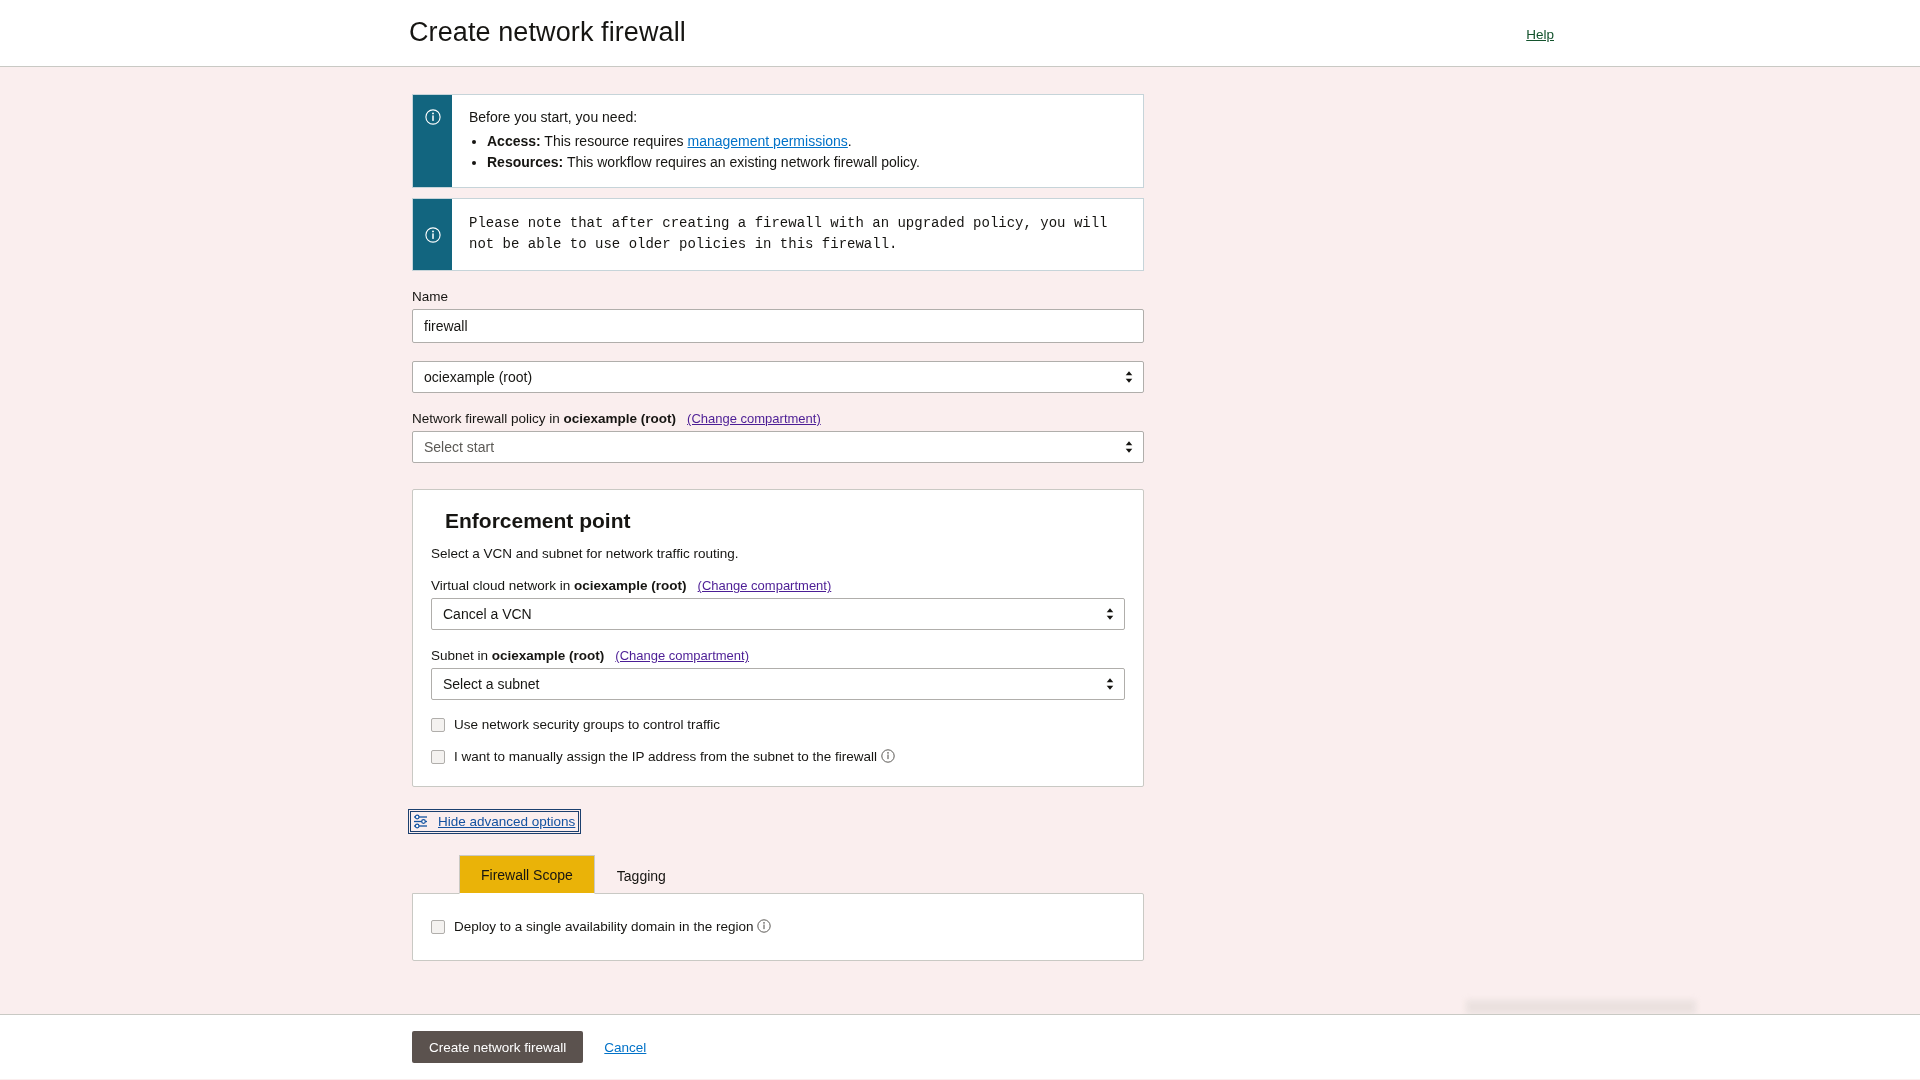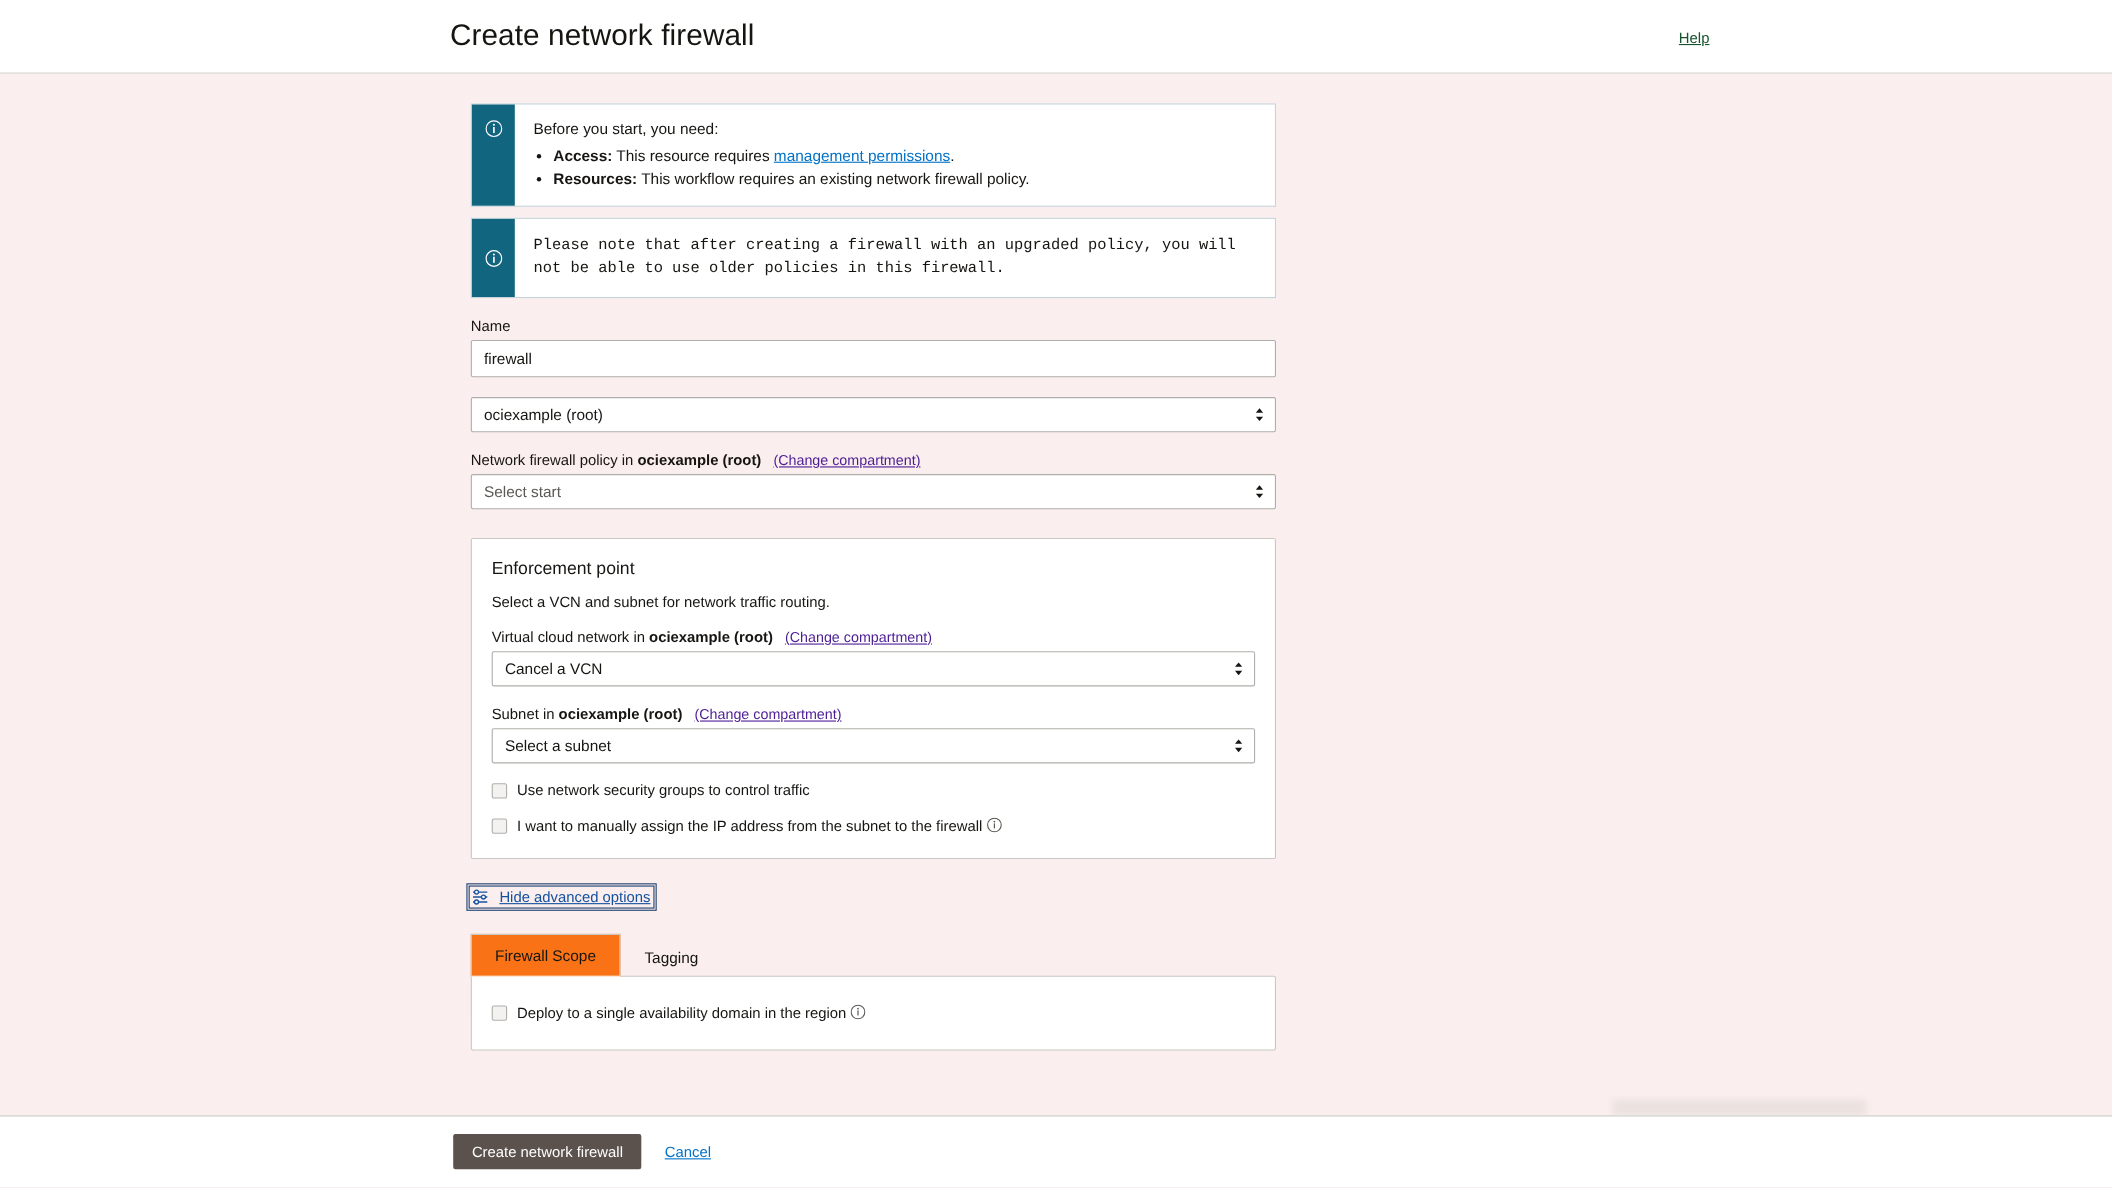--- a/index.html
+++ b/index.html
@@ -45,21 +45,21 @@
   
   .page-body {
     position: relative;
     height: 947px;
     background: #faeeee;
     overflow: hidden;
   }
 
   .content {
     position: absolute;
-    left: 428px;
+    left: 412px;
     top: 27px;
     width: 732px;
   }
 
   
   .banner {
     display: flex;
     background: #ffffff;
     border: 1px solid #c6d4d9;
     margin-bottom: 10px;
@@ -160,23 +160,23 @@
 
   
   .panel {
     margin-top: 26px;
     background: #ffffff;
     border: 1px solid #c9c9c4;
     border-radius: 2px;
     padding: 19px 18px 22px 18px;
   }
   .panel-title {
-    font-size: 16px;
-    font-weight: 400;
-    margin: 0 0 13px 0;
+    font-size: 21px;
+    font-weight: 700;
+    margin: 0 0 13px 14px;
     color: #161512;
   }
   .panel-desc {
     font-size: 13.5px;
     color: #161512;
     margin: 0 0 17px 0;
   }
   .panel .field:first-of-type { margin-top: 0; }
 
   
@@ -240,23 +240,24 @@
     font-size: 14px;
     color: #161512;
     cursor: pointer;
     border: 1px solid transparent;
     border-bottom: none;
     background: transparent;
     position: relative;
     top: 1px;
   }
   .tab.active {
-    background: #f97316;
+    background: #eab308;
     border-color: #c9c9c4;
     border-bottom: 1px solid #ffffff;
+    margin-left: 47px;
   }
   .tab-panel {
     background: #ffffff;
     border: 1px solid #c9c9c4;
     border-radius: 0 2px 2px 2px;
     padding: 8px 18px 26px 18px;
     position: relative;
     z-index: 1;
   }
 

